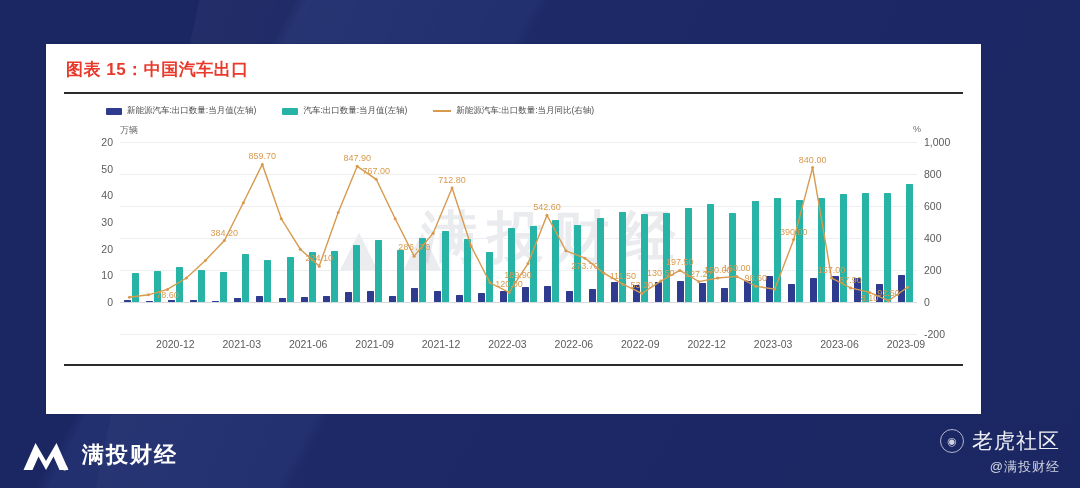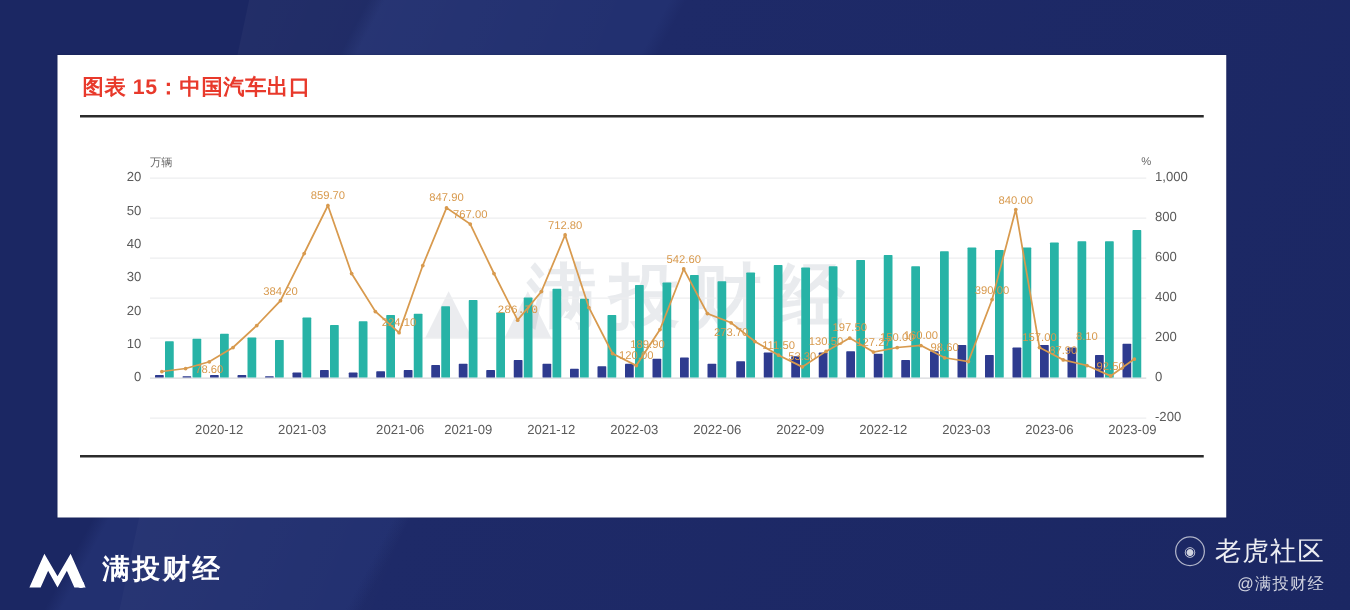--- a/index.html
+++ b/index.html
@@ -133,20 +133,34 @@
 
 <div class="bg-sheen"></div>
 <div class="bg-diag"></div>
 
 <div class="card">
   <div class="card-inner">
 
     <div class="fig-title">图表 15：中国汽车出口</div>
     <div class="rule-top"></div>
 
+    <div class="legend" id="legend">
+        <div class="legend-item">
+          <span class="legend-swatch" style="background: rgb(46, 59, 143);"></span>
+          <span class="legend-label">新能源汽车:出口数量:当月值(左轴)</span>
+        </div>
+        <div class="legend-item">
+          <span class="legend-swatch" style="background: rgb(39, 179, 166);"></span>
+          <span class="legend-label">汽车:出口数量:当月值(左轴)</span>
+        </div>
+        <div class="legend-item">
+          <span class="legend-line" style="background: rgb(216, 154, 78);"></span>
+          <span class="legend-label">新能源汽车:出口数量:当月同比(右轴)</span>
+        </div>
+      </div>
 
     <div class="plot-wrap">
       <div class="axis-unit-left">万辆</div>
       <div class="axis-unit-right">%</div>
 
       <div class="plot" id="plot">
         <div class="watermark">
           <span class="wm-mark">▲▲</span>
           <span class="wm-text">满投财经</span>
         </div>
@@ -379,28 +393,28 @@
           <div class="dlabel" style="left: 540.821px; top: 136.12px;">130.50</div>
           <div class="dlabel" style="left: 559.798px; top: 125.4px;">197.50</div>
           <div class="dlabel" style="left: 578.774px; top: 136.637px;">127.27</div>
           <div class="dlabel" style="left: 597.75px; top: 133px;">150.00</div>
           <div class="dlabel" style="left: 616.726px; top: 131.4px;">160.00</div>
           <div class="dlabel" style="left: 635.702px; top: 141.224px;">98.60</div>
           <div class="dlabel" style="left: 673.655px; top: 94.6px;">390.00</div>
           <div class="dlabel" style="left: 692.631px; top: 22.6px;">840.00</div>
           <div class="dlabel" style="left: 711.607px; top: 133px;">157.00</div>
           <div class="dlabel" style="left: 730.583px; top: 142.936px;">87.90</div>
-          <div class="dlabel" style="left: 749.56px; top: 132px;">8.10</div>
+          <div class="dlabel" style="left: 749.56px; top: 161px;">8.10</div>
           <div class="dlabel" style="left: 768.536px; top: 155.704px;">92.50</div>
         </div>
 
       <div class="xaxis" id="xaxis">
           <div class="xlab" style="left: 6.94444%;">2020-12</div>
           <div class="xlab" style="left: 15.2778%;">2021-03</div>
-          <div class="xlab" style="left: 23.6111%; margin-left: 12px;">2021-06</div>
+          <div class="xlab" style="left: 23.6111%;">2021-06</div>
           <div class="xlab" style="left: 31.9444%;">2021-09</div>
           <div class="xlab" style="left: 40.2778%;">2021-12</div>
           <div class="xlab" style="left: 48.6111%;">2022-03</div>
           <div class="xlab" style="left: 56.9444%;">2022-06</div>
           <div class="xlab" style="left: 65.2778%;">2022-09</div>
           <div class="xlab" style="left: 73.6111%;">2022-12</div>
           <div class="xlab" style="left: 81.9444%;">2023-03</div>
           <div class="xlab" style="left: 90.2778%;">2023-06</div>
           <div class="xlab" style="left: 98.6111%;">2023-09</div>
         </div>

